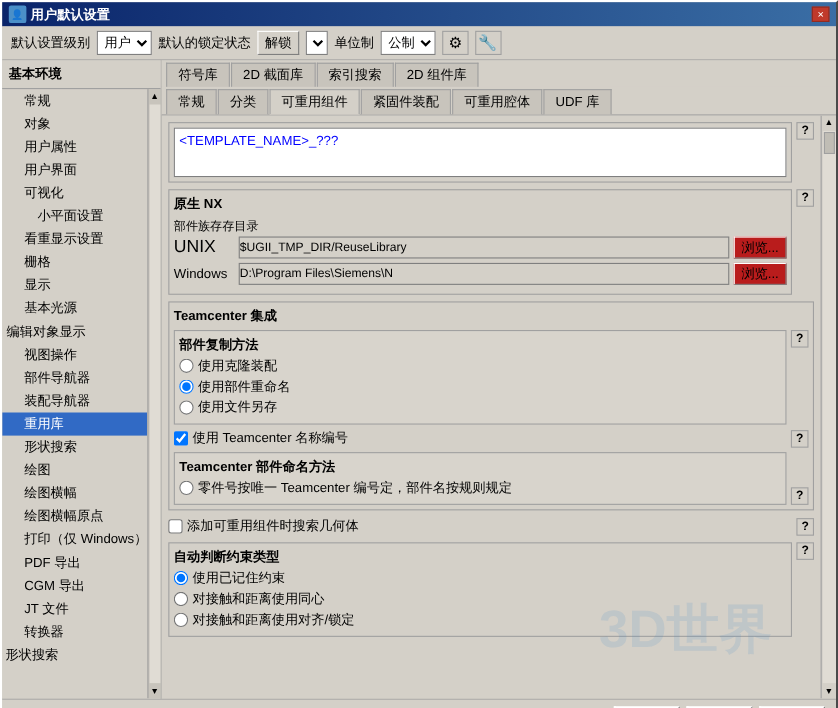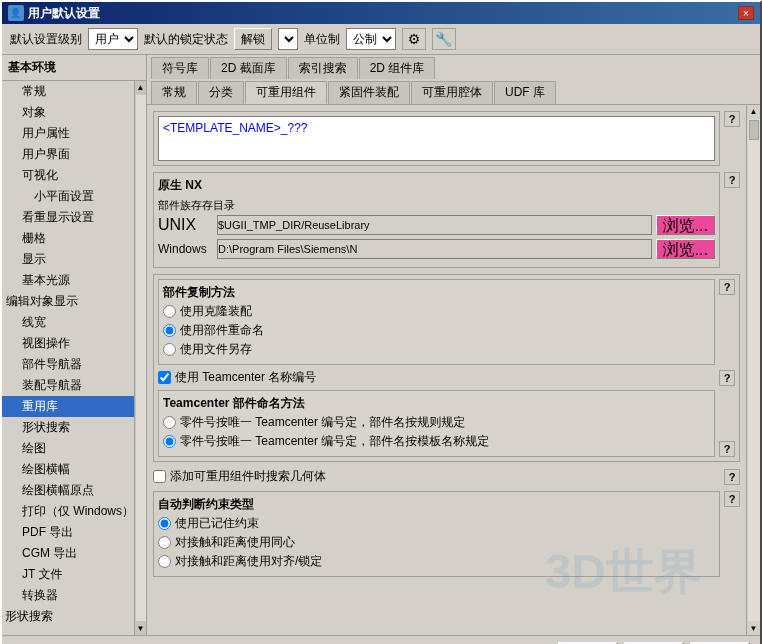--- a/index.html
+++ b/index.html
@@ -143,25 +143,25 @@
     }
 
     .form-row {
       display: flex;
       align-items: center;
       margin-bottom: 4px;
       gap: 4px;
     }
     .browse-btn {
       height: 20px;
-      background: #ec4899;
+      background: #b91c1c;
       border: 1px solid #7f7f7f;
       border-top-color: #fff;
       border-left-color: #fff;
-      font-size: 16px;
+      font-size: 12px;
       padding: 0 6px;
       cursor: pointer;
     }
 
     .help-icon {
       width: 16px;
       height: 16px;
       background: #d4d0c8;
       border: 1px solid #a0a0a0;
       display: flex;
@@ -257,21 +257,20 @@
           <div class="left-item" style="padding-left:20px;">对象</div>
           <div class="left-item" style="padding-left:20px;">用户属性</div>
           <div class="left-item" style="padding-left:20px;">用户界面</div>
           <div class="left-item" style="padding-left:20px;">可视化</div>
           <div class="left-item" style="padding-left:32px;">小平面设置</div>
           <div class="left-item" style="padding-left:20px;">看重显示设置</div>
           <div class="left-item" style="padding-left:20px;">栅格</div>
           <div class="left-item" style="padding-left:20px;">显示</div>
           <div class="left-item" style="padding-left:20px;">基本光源</div>
           <div class="left-item" style="padding-left:4px;">编辑对象显示</div>
-          <div class="left-item" style="padding-left:20px;">线宽</div>
           <div class="left-item" style="padding-left:20px;">视图操作</div>
           <div class="left-item" style="padding-left:20px;">部件导航器</div>
           <div class="left-item" style="padding-left:20px;">装配导航器</div>
           <div class="left-item selected" style="padding-left:20px;">重用库</div>
           <div class="left-item" style="padding-left:20px;">形状搜索</div>
           <div class="left-item" style="padding-left:20px;">绘图</div>
           <div class="left-item" style="padding-left:20px;">绘图横幅</div>
           <div class="left-item" style="padding-left:20px;">绘图横幅原点</div>
           <div class="left-item" style="padding-left:20px;">打印（仅 Windows）</div>
           <div class="left-item" style="padding-left:20px;">PDF 导出</div>
@@ -331,20 +330,21 @@
                 <span style="font-size:12px; min-width:55px;">Windows</span>
                 <input type="text" style="flex: 1 1 0%; height: 20px; border: 1px solid rgb(127, 127, 127); font-size: 11px; background: rgb(212, 208, 200);" value="D:\Program Files\Siemens\N">
                 <button class="browse-btn">浏览...</button>
               </div>
             </div>
             <div class="help-icon">?</div>
           </div>
 
           <div style="display:flex; align-items:flex-start; gap:4px; margin-bottom:6px;">
             <div style="flex:1; border:1px solid #a0a0a0; padding:4px;">
+              <div style="font-size:12px; font-weight:bold; margin-bottom:4px;">Teamcenter 集成</div>
 
               <div style="display:flex; align-items:flex-start; gap:4px; margin-bottom:4px;">
                 <div style="flex:1; border:1px solid #a0a0a0; padding:4px; background:#d8d4cc;">
                   <div style="font-size:12px; font-weight:bold; margin-bottom:2px;">部件复制方法</div>
                   <div class="radio-row">
                     <input type="radio" name="copy_method" style="">
                     <span class="radio-label">使用克隆装配</span>
                   </div>
                   <div class="radio-row">
                     <input type="radio" name="copy_method" checked="" style="">
@@ -366,24 +366,20 @@
                 <div class="help-icon">?</div>
               </div>
 
               <div style="display:flex; align-items:flex-end; gap:4px;">
                 <div style="flex:1; border:1px solid #a0a0a0; padding:4px; background:#d8d4cc;">
                   <div style="font-size:12px; font-weight:bold; margin-bottom:2px;">Teamcenter 部件命名方法</div>
                   <div class="radio-row">
                     <input type="radio" name="naming_method" style="">
                     <span class="radio-label">零件号按唯一 Teamcenter 编号定，部件名按规则规定</span>
                   </div>
-                  <div class="radio-row">
-                    <input type="radio" name="naming_method" checked="" style="">
-                    <span class="radio-label">零件号按唯一 Teamcenter 编号定，部件名按模板名称规定</span>
-                  </div>
                 </div>
                 <div class="help-icon">?</div>
               </div>
             </div>
           </div>
 
           <div style="display:flex; align-items:center; gap:4px; margin-bottom:6px;">
             <div style="flex:1; display:flex; align-items:center; gap:4px;">
               <input type="checkbox" style="">
               <span style="font-size:12px;">添加可重用组件时搜索几何体</span>

